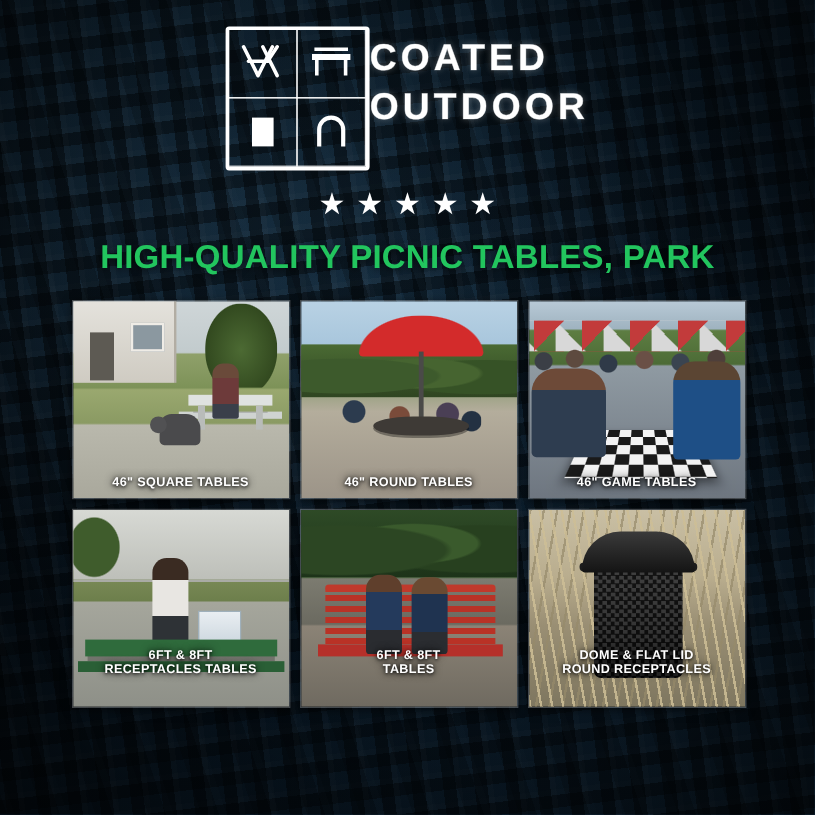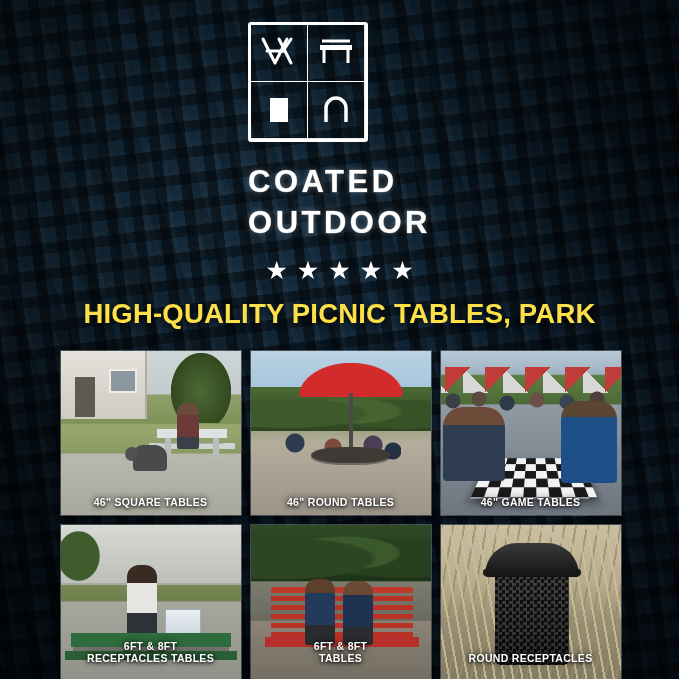--- a/index.html
+++ b/index.html
@@ -72,22 +72,20 @@
     display: flex;
     flex-direction: column;
     align-items: center;
   }
 
   
   .logo-row {
     margin-top: 22px;
     display: flex;
     align-items: flex-start;
-    gap: 14px;
-    flex-direction: column;
   }
   .logo-mark {
     width: 114px;
     height: 114px;
     border: 3px solid #ffffff;
     border-radius: 3px;
     display: grid;
     grid-template-columns: 1fr 1fr;
     grid-template-rows: 1fr 1fr;
   }
@@ -123,21 +121,21 @@
     color: #ffffff;
     font-size: 25px;
     line-height: 1;
   }
 
   
   .headline {
     margin-top: 14px;
     width: 620px;
     text-align: center;
-    color: #fde047;
+    color: #22c55e;
     font-size: 27.5px;
     font-weight: 700;
     line-height: 1.2;
     letter-spacing: 0.2px;
     text-shadow: 0 2px 6px rgba(0,0,0,0.6);
   }
   .headline .l2 { display: block; }
 
   
   .grid {
@@ -518,19 +516,20 @@
       </div>
 
       <div class="tile">
         <div class="photo p6">
           <div class="grass"></div>
             <div class="can"></div>
             <div class="lip"></div>
             <div class="dome"></div>
         </div>
         <div class="cap two-line">
+          <div>DOME &amp; FLAT LID</div>
           <div>ROUND RECEPTACLES</div>
         </div>
       </div>
 
     </div>
   </div>
 </div>
 
 </body></html>

